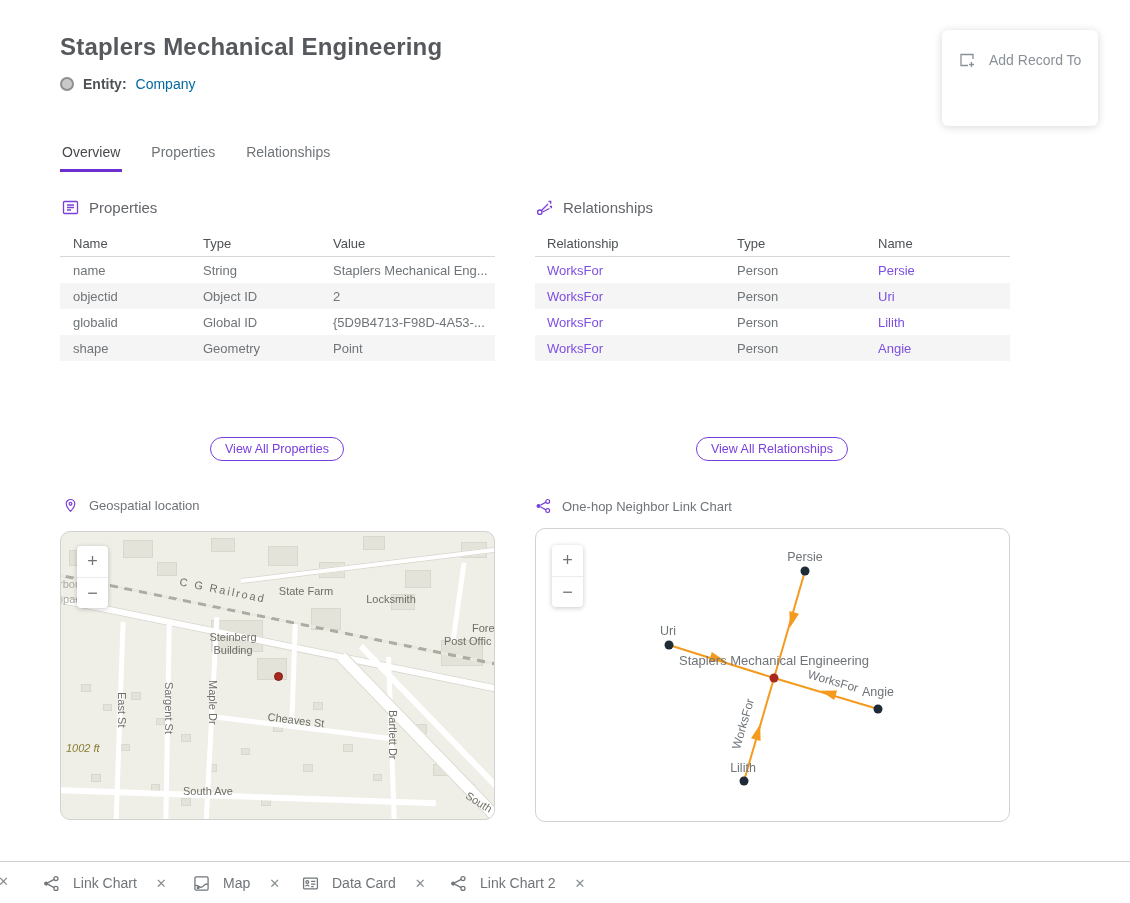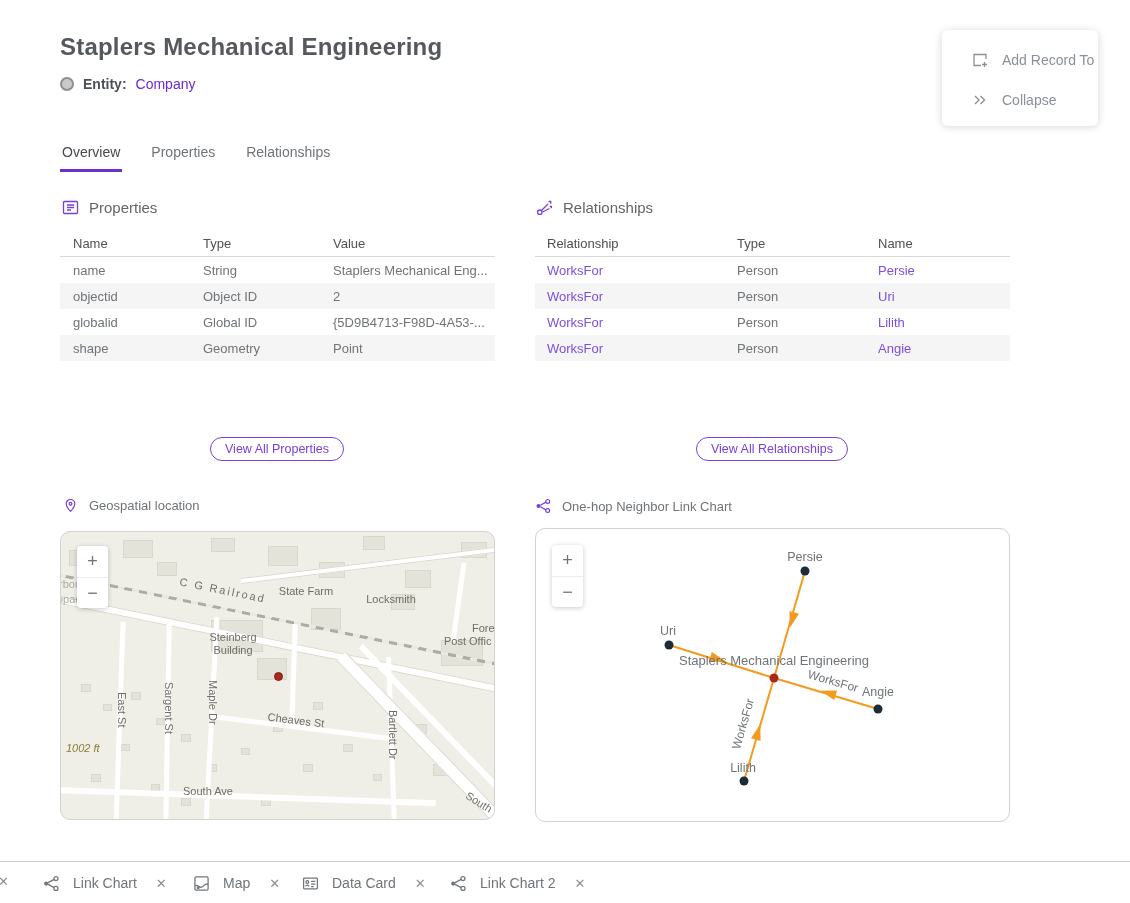--- a/index.html
+++ b/index.html
@@ -4,26 +4,26 @@
 <style>
   * { margin:0; padding:0; box-sizing:border-box; }
   html,body { width:1130px; height:903px; background:#fff; font-family:"Liberation Sans", sans-serif; overflow:hidden; }
   .page { position:relative; width:1122px; height:903px; background:#fff; }
 
   
   .title { position:absolute; left:60px; top:33px; font-size:24px; font-weight:700; color:#55585c; letter-spacing:.2px; }
   .entity-row { position:absolute; left:60px; top:76px; display:flex; align-items:center; gap:9px; }
   .entity-dot { width:14px; height:14px; border-radius:50%; background:#c9c9c9; border:2px solid #8f8f8f; }
   .entity-label { font-size:14px; font-weight:700; color:#4e5256; }
-  .entity-value { font-size:14px; color:#6d28d9; }
+  .entity-value { font-size:14px; color:#0369a1; }
 
   
   .menu { position:absolute; left:942px; top:30px; width:156px; height:96px; background:#fff; border-radius:6px;
           box-shadow:0 1px 8px rgba(0,0,0,.16); padding-top:10px; }
-  .menu-item { display:flex; align-items:center; gap:13px; height:40px; padding-left:29px; cursor:pointer; }
+  .menu-item { display:flex; align-items:center; gap:13px; height:40px; padding-left:16px; cursor:pointer; }
   .menu-item span.lbl { font-size:14px; color:#8a9097; }
   .menu-icon { width:18px; height:18px; color:#8a9097; flex:0 0 18px; }
 
   
   .tabs { position:absolute; left:60px; top:144px; display:flex; gap:27px; }
   .tab { font-size:14px; color:#6f7478; padding:0 2px 9px 2px; cursor:pointer; }
   .tab.active { color:#46494d; border-bottom:3px solid #6e2fd1; }
 
   
   .sec-head { position:absolute; display:flex; align-items:center; gap:10px; }
@@ -92,26 +92,20 @@
     <span class="entity-value">Company</span>
   </div>
 
   <div class="menu">
     <div class="menu-item">
       <svg class="menu-icon" viewBox="0 0 18 18" fill="none" stroke="currentColor" stroke-width="1.3">
         <path d="M15 8 V3.5 H3 v11 h7"></path>
         <path d="M13.5 11 v5 M11 13.5 h5"></path>
       </svg>
       <span class="lbl">Add Record To</span>
-    </div>
-    <div class="menu-item">
-      <svg class="menu-icon" viewBox="0 0 18 18" fill="none" stroke="currentColor" stroke-width="1.4">
-        <path d="M4 5 l4 4 -4 4 M9.5 5 l4 4 -4 4"></path>
-      </svg>
-      <span class="lbl">Collapse</span>
     </div>
   </div>
 
   <div class="tabs">
     <div class="tab active">Overview</div>
     <div class="tab">Properties</div>
     <div class="tab">Relationships</div>
   </div>
 
   <div class="sec-head" style="left:62px; top:199px;">

